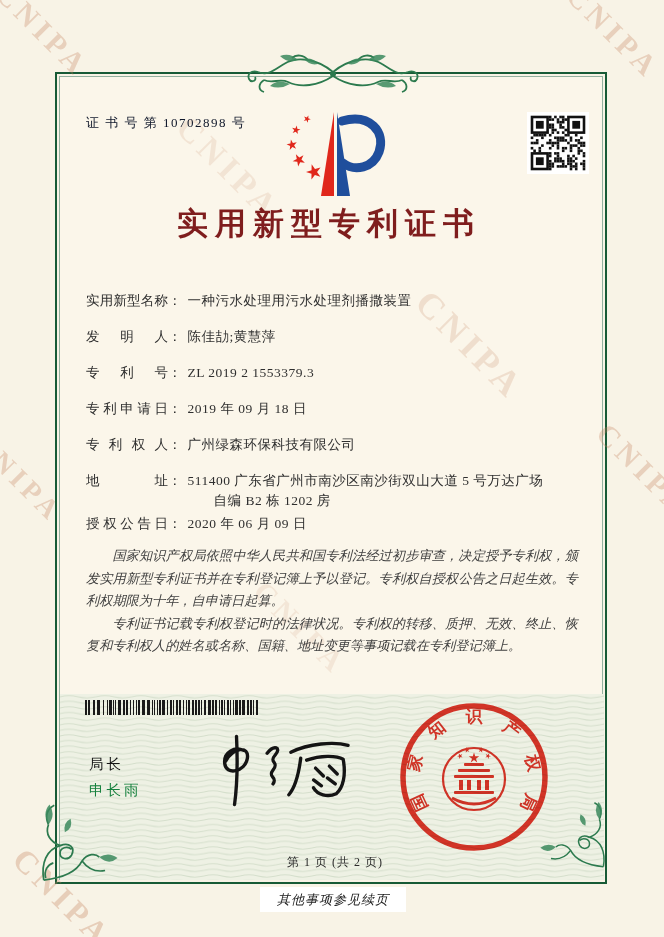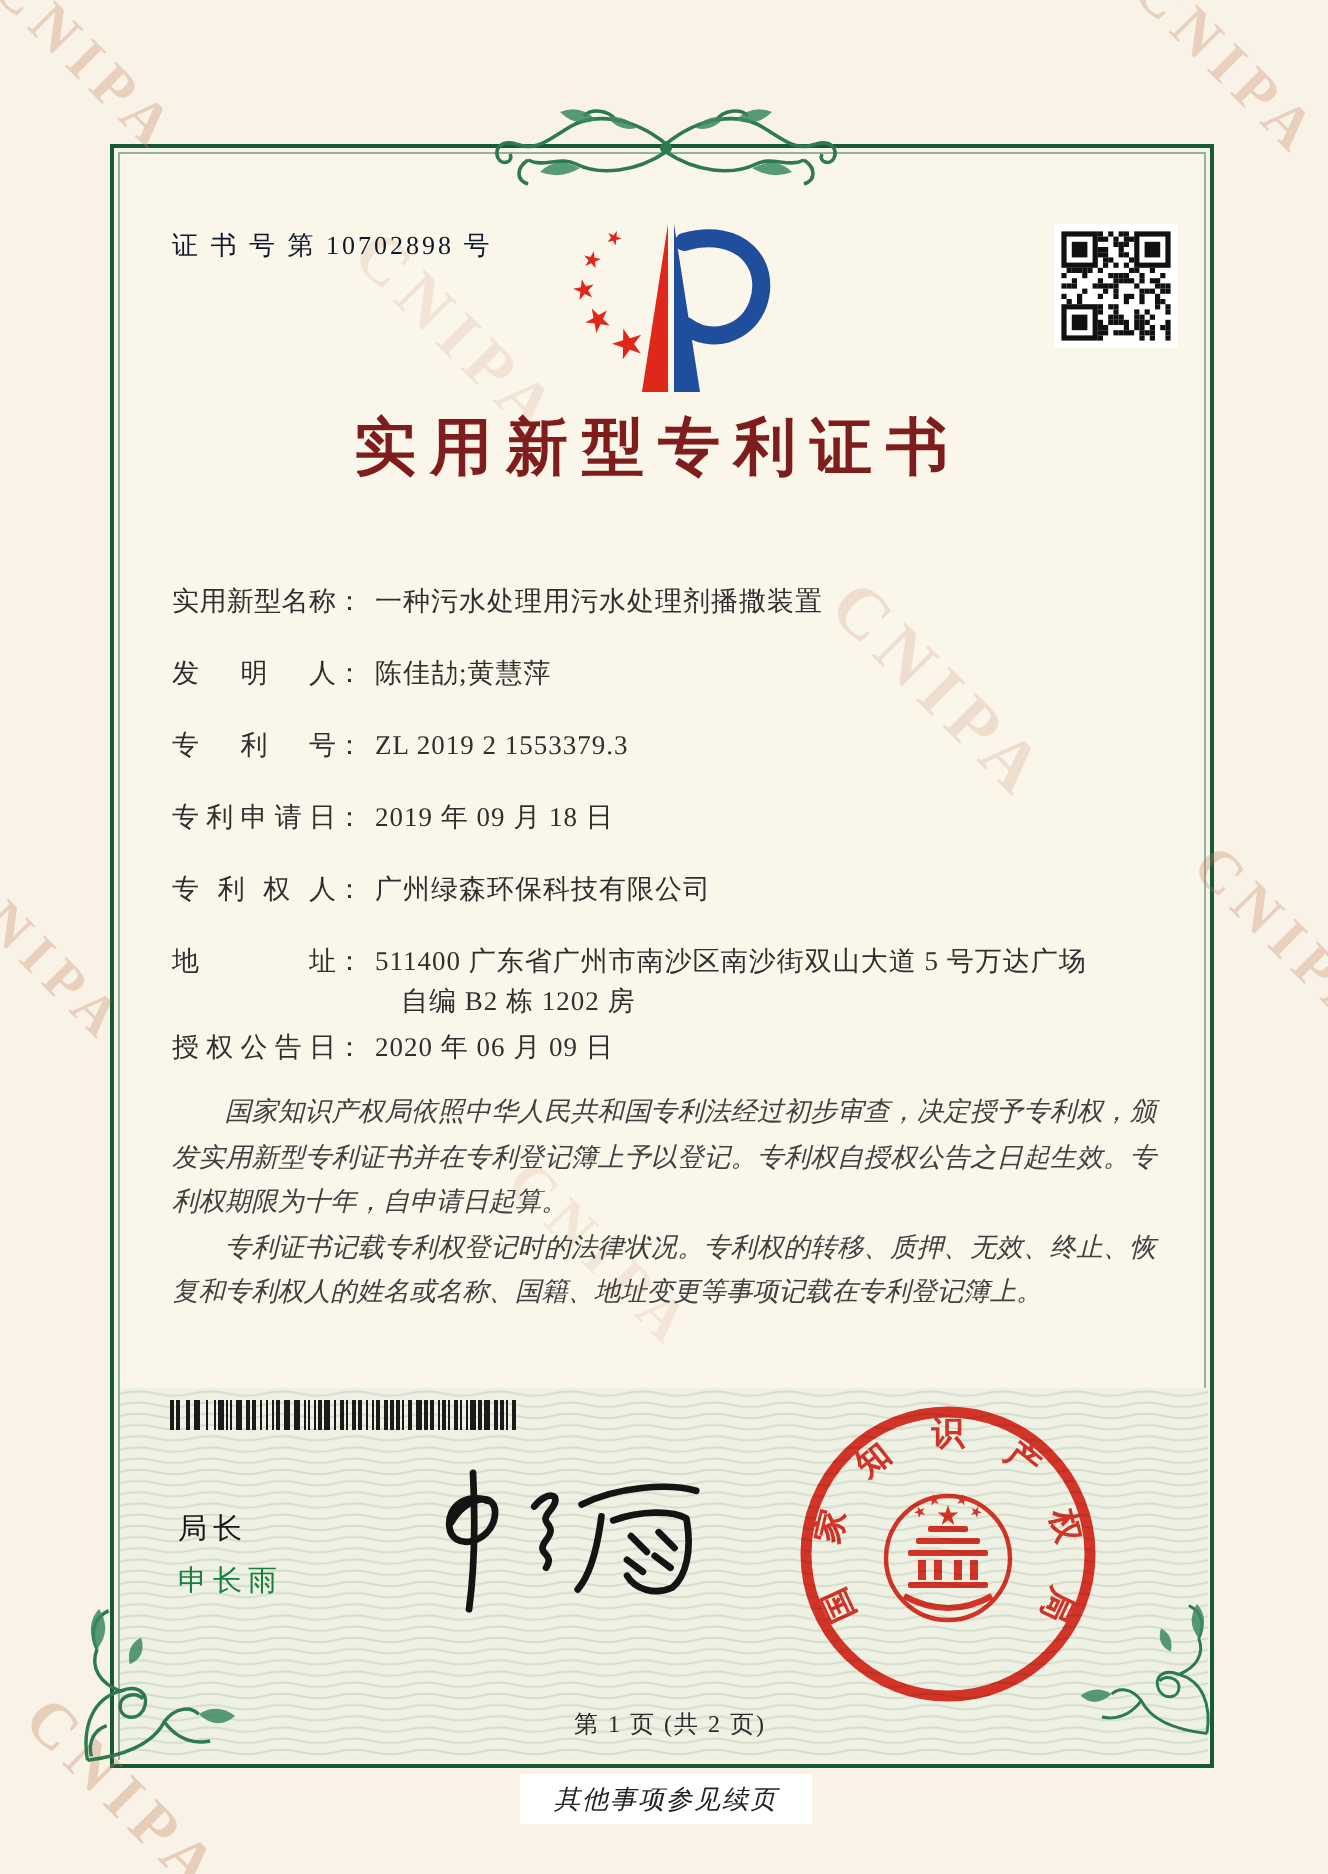--- a/index.html
+++ b/index.html
@@ -25,21 +25,21 @@
   .cert-no{left:86px;top:114px;font-size:13px;letter-spacing:1.5px;color:#0f172a;}
   .title{left:55px;top:203px;width:548px;text-align:center;font-size:31px;
          font-weight:bold;letter-spacing:7px;color:#7f1d1d;}
   .row{left:86px;width:500px;font-size:13.5px;line-height:20px;white-space:nowrap;}
   .flabel{display:inline-block;width:82px;text-align:justify;text-align-last:justify;
           vertical-align:top;}
   .fcolon{vertical-align:top;}
   .fvalue{margin-left:6px;vertical-align:top;letter-spacing:0.5px;}
   .addr-block{display:inline-block;margin-left:6px;vertical-align:top;
               letter-spacing:0.5px;white-space:normal;width:400px;}
-  .addr-l2{margin-left:13px;}
+  .addr-l2{margin-left:26px;}
   .pair-right{position:absolute;left:256px;top:0;}
   .legal{left:86px;top:545px;width:492px;font-size:13.2px;font-style:italic;
          line-height:22.5px;color:#404040;text-align:justify;}
   .legal p{margin:0;text-indent:2em;}
 
   .signer-title{left:89px;top:755px;font-size:14.5px;letter-spacing:3px;color:#151515;
          font-family:"Liberation Sans","DejaVu Sans",sans-serif;}
   .signer-name{left:89px;top:781px;font-size:14.5px;letter-spacing:3px;color:#15803d;
          font-family:"Liberation Sans","DejaVu Sans",sans-serif;}
 

